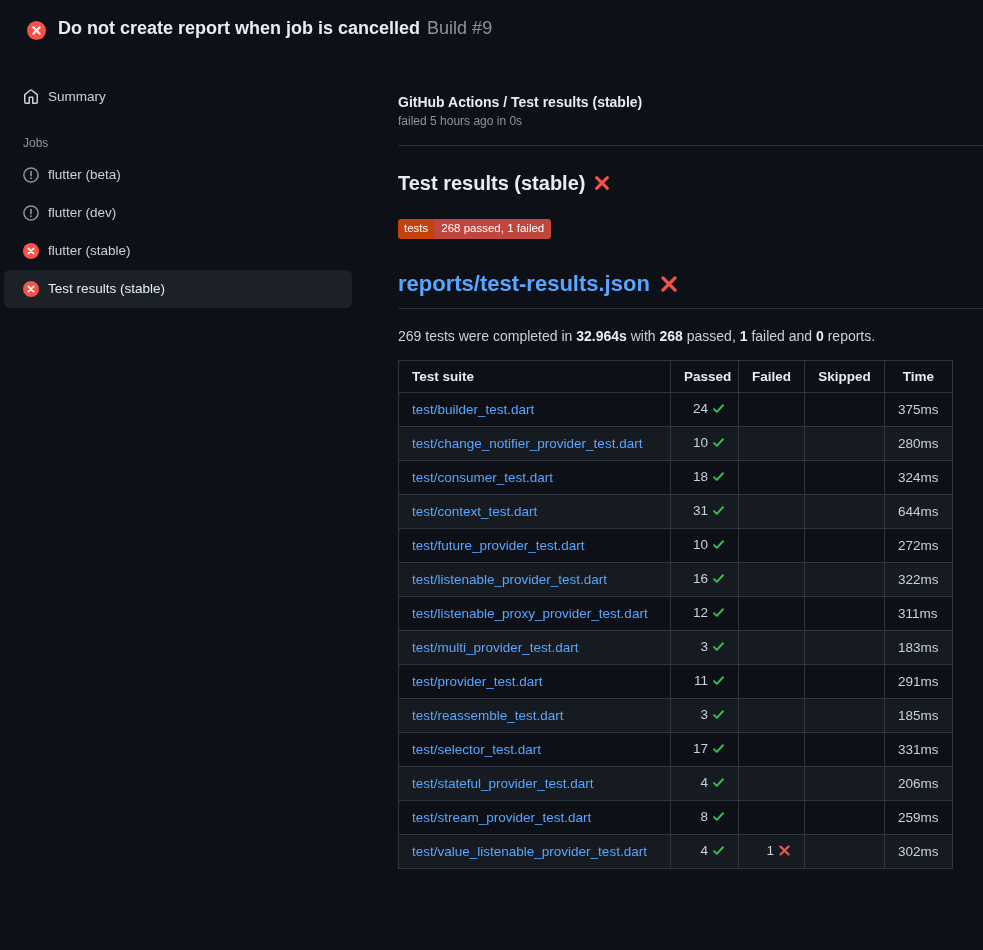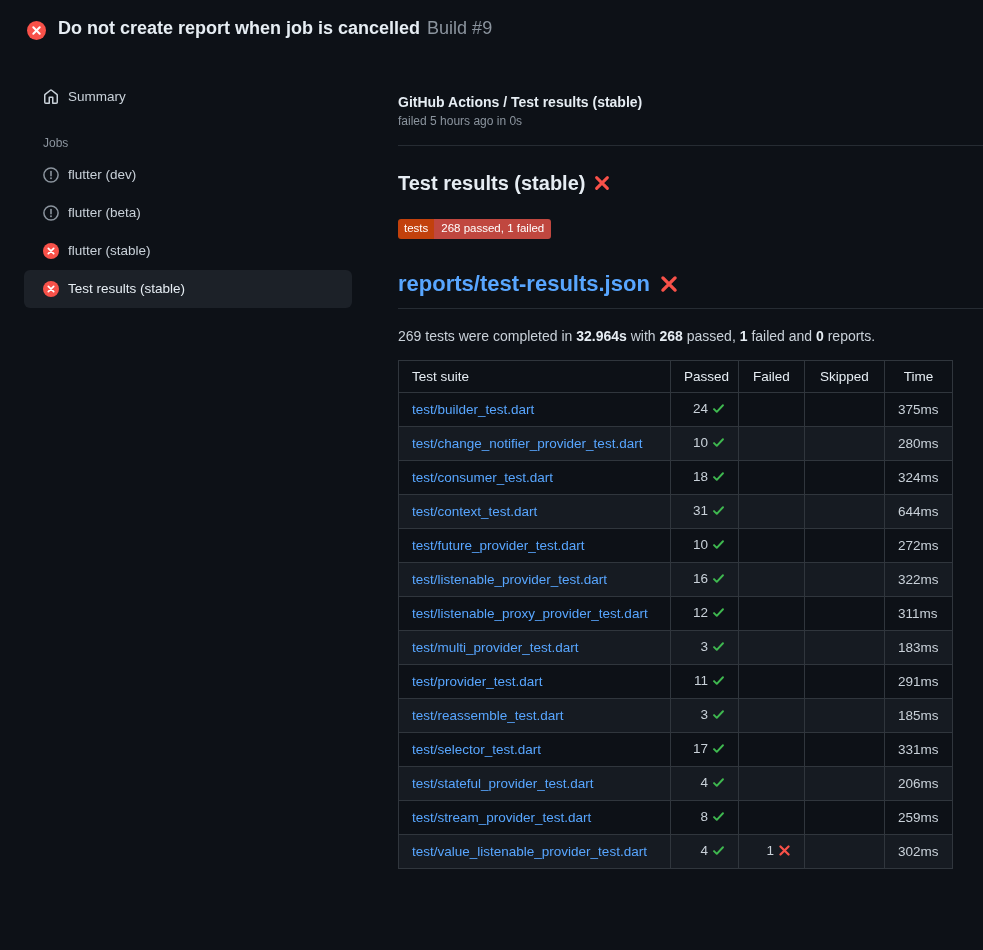--- a/index.html
+++ b/index.html
@@ -18,21 +18,21 @@
     gap:12px;
   }
   .status-icon-lg { width:19px; height:19px; flex:none; display:flex; }
   .app-title { font-size:18px; font-weight:700; color:#e6edf3; line-height:1.25; }
   .build-no  { font-size:18px; font-weight:400; color:#8b949e; margin-left:7px; }
 
   
   .layout { display:flex; align-items:flex-start; }
 
   
-  .sidebar { width:375px; flex:none; padding:26px 23px 0 24px; }
+  .sidebar { width:375px; flex:none; padding:26px 23px 0 4px; }
   .side-item {
     display:flex; align-items:center; gap:9px;
     padding:9px 9px 9px 19px;
     border-radius:6px;
     font-size:13.5px;
     color:#c9d1d9;
     cursor:pointer;
   }
   .side-icon { width:16px; height:16px; flex:none; display:flex; }
   .jobs-heading {
@@ -94,21 +94,21 @@
     table-layout:fixed;
     width:554px;
     font-size:13.5px;
   }
   .results th, .results td {
     border:1px solid #30363d;
     padding:8px 13px;
     overflow:hidden; white-space:nowrap;
   }
   .results thead th {
-    font-weight:400; color:#e6edf3; text-align:center;
+    font-weight:700; color:#e6edf3; text-align:center;
   }
   .results thead th.col-suite { text-align:left; }
   .results tbody tr:nth-child(even) { background:#161b22; }
   .results td.cell-suite a { color:#58a6ff; text-decoration:none; }
   .results td.cell-num { text-align:right; }
   .results td.cell-time { text-align:left; color:#c9d1d9; }
   .results .mini-icon { display:inline-block; vertical-align:-2px; margin-left:4px; }
   .col-suite   { width:272px; }
   .col-passed  { width:68px; }
   .col-failed  { width:66px; }
@@ -144,31 +144,31 @@
 
     <nav>
         <div class="job-item">
           <span class="side-icon">
             <svg viewBox="0 0 16 16" width="16" height="16">
               <circle cx="8" cy="8" r="7.1" fill="none" stroke="#8b949e" stroke-width="1.5"></circle>
               <path d="M8 4.6v4.2" stroke="#8b949e" stroke-width="1.6" stroke-linecap="round"></path>
               <circle cx="8" cy="11.3" r="0.95" fill="#8b949e"></circle>
             </svg>
           </span>
-          <span>flutter (dev)</span>
+          <span>flutter (beta)</span>
         </div>
         <div class="job-item">
           <span class="side-icon">
             <svg viewBox="0 0 16 16" width="16" height="16">
               <circle cx="8" cy="8" r="7.1" fill="none" stroke="#8b949e" stroke-width="1.5"></circle>
               <path d="M8 4.6v4.2" stroke="#8b949e" stroke-width="1.6" stroke-linecap="round"></path>
               <circle cx="8" cy="11.3" r="0.95" fill="#8b949e"></circle>
             </svg>
           </span>
-          <span>flutter (beta)</span>
+          <span>flutter (dev)</span>
         </div>
         <div class="job-item">
           <span class="side-icon">
             <svg viewBox="0 0 16 16" width="16" height="16">
               <circle cx="8" cy="8" r="8" fill="#f85149"></circle>
               <path d="M5.3 5.3l5.4 5.4M10.7 5.3l-5.4 5.4" stroke="#ffffff" stroke-width="1.7" stroke-linecap="round"></path>
             </svg>
           </span>
           <span>flutter (stable)</span>
         </div>

